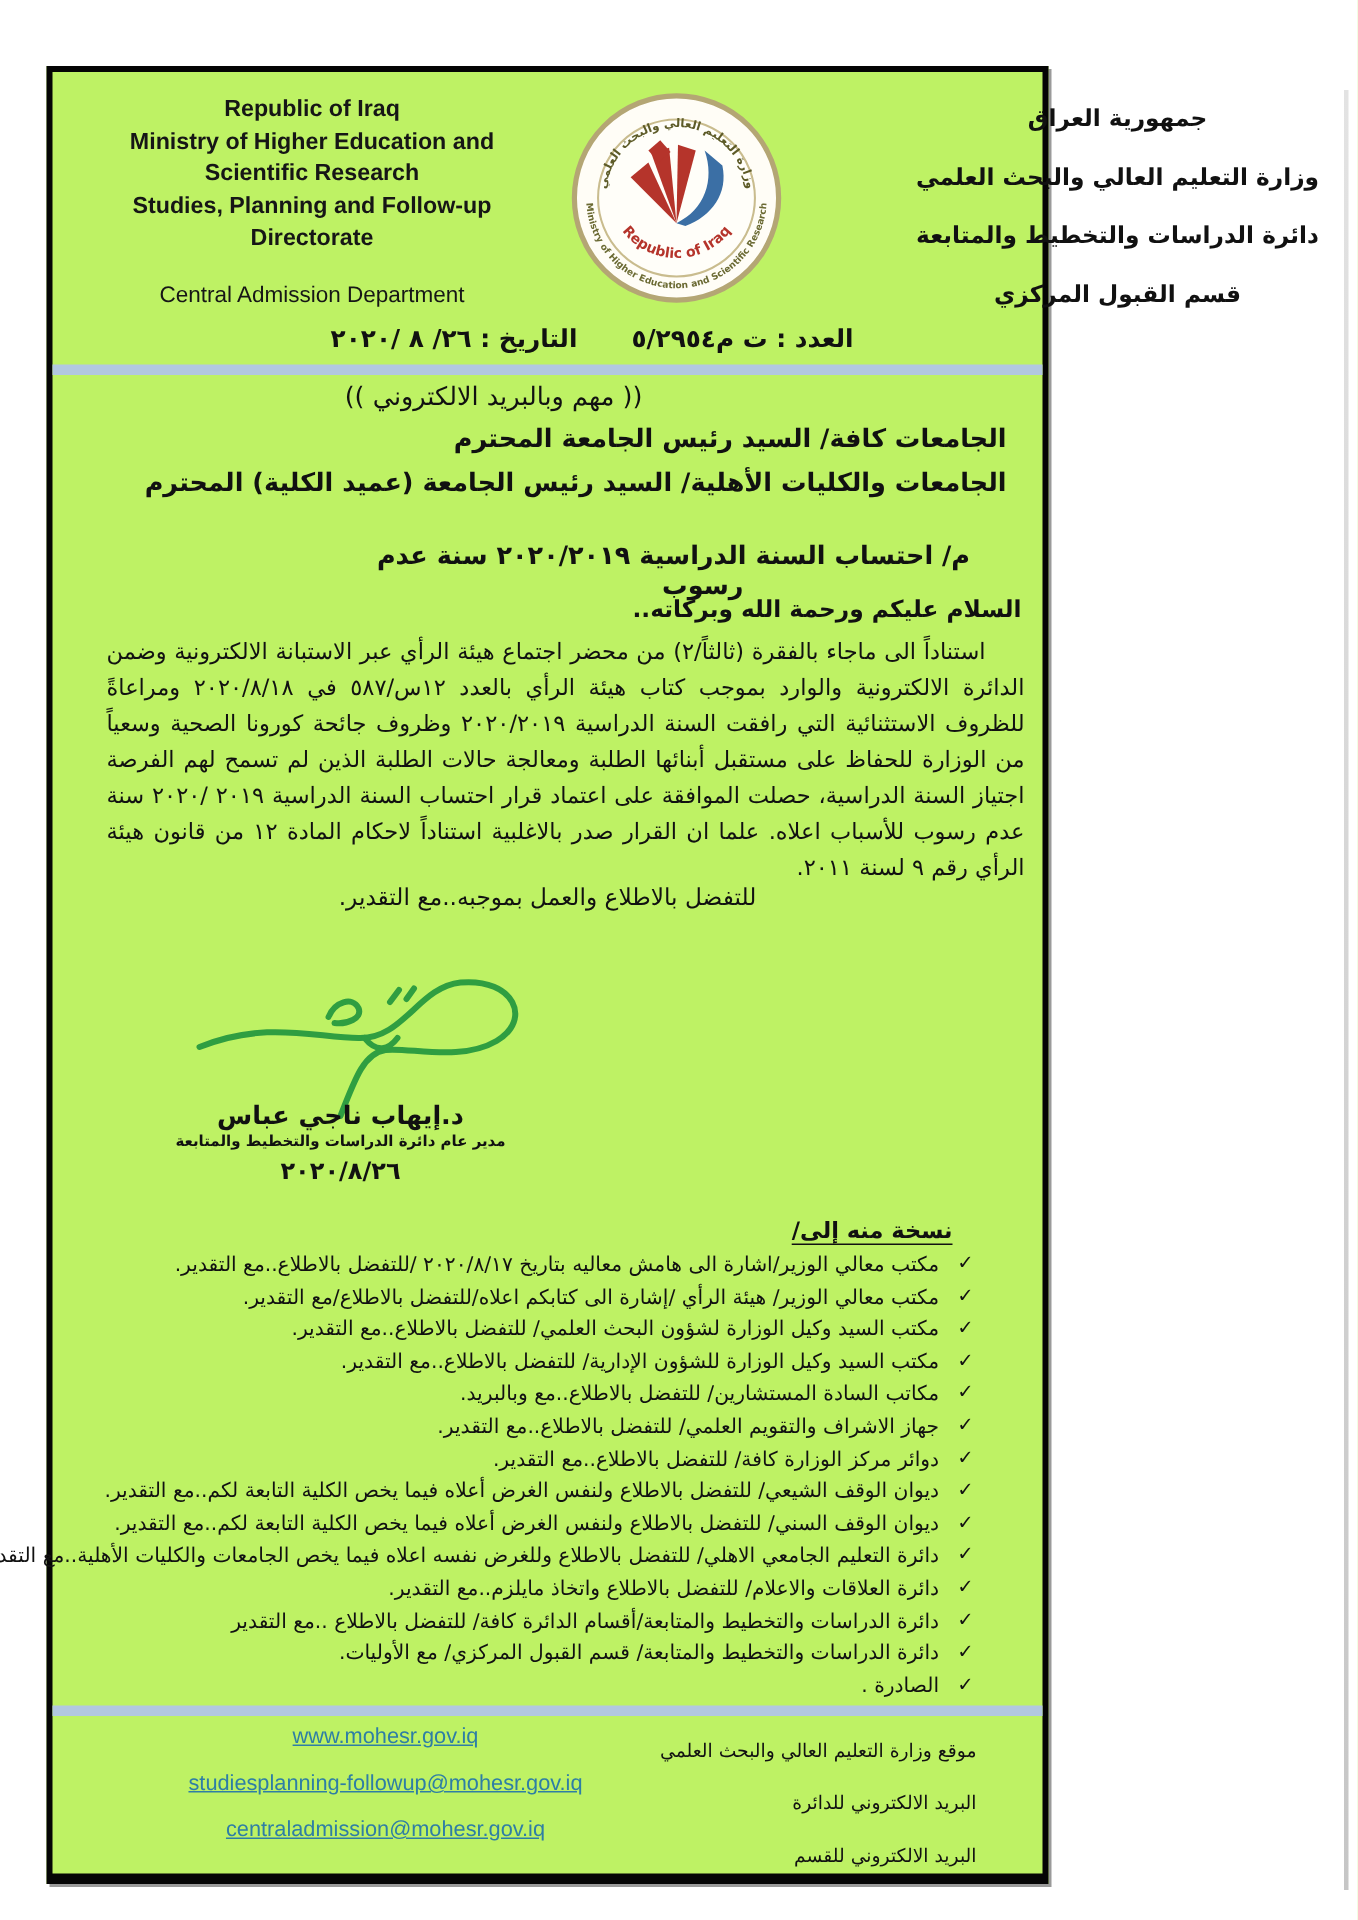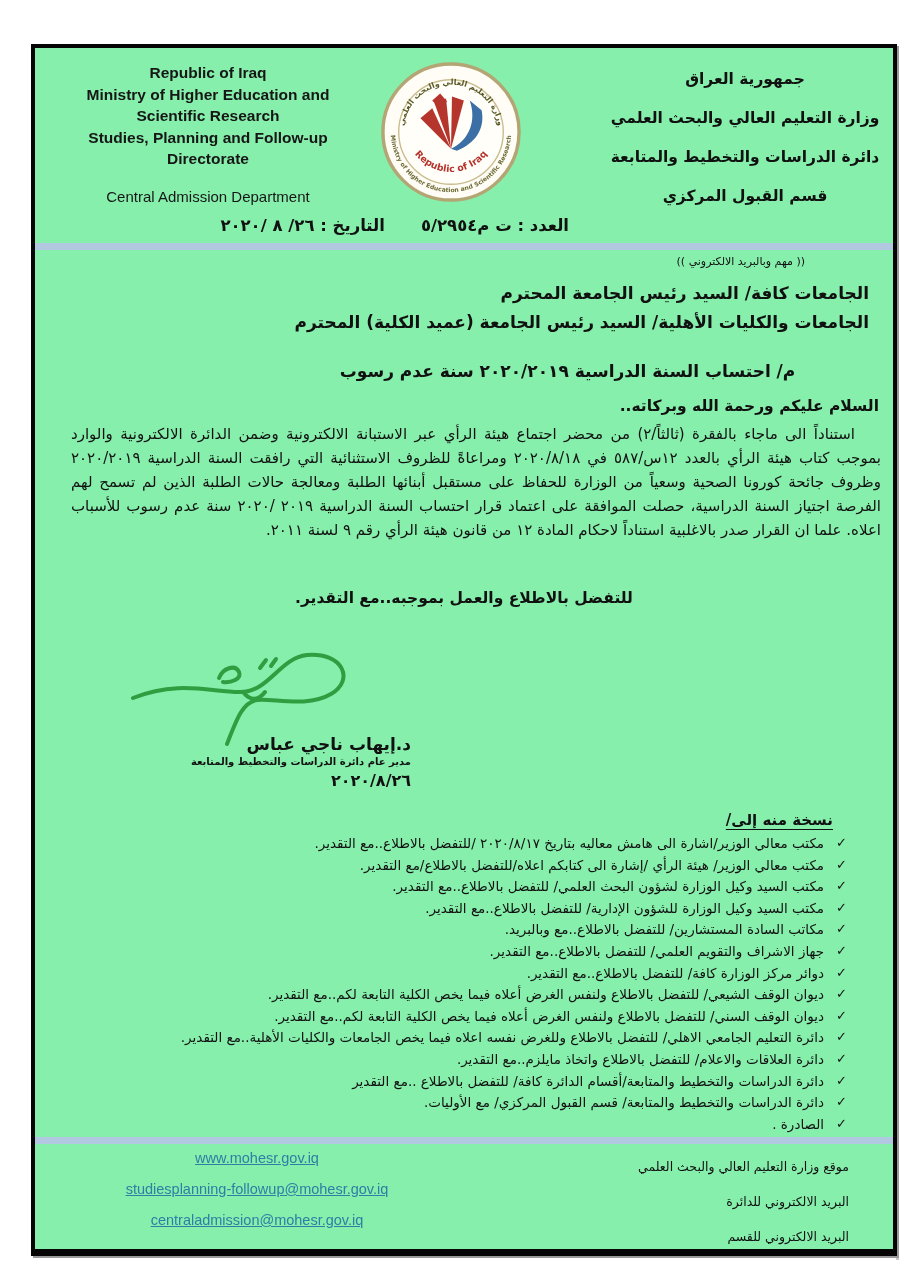--- a/index.html
+++ b/index.html
@@ -1,52 +1,52 @@
 <!DOCTYPE html>
 <html><head>
 <meta charset="utf-8">
 <style>
   html,body{margin:0;padding:0;background:#ffffff;}
   .sheet{position:relative;width:905px;height:1280px;background:#fff;overflow:hidden;
          font-family:"DejaVu Sans",sans-serif;color:#111;}
-  .frame{position:absolute;left:31px;top:44px;width:866px;height:1212px;box-sizing:border-box;
-         border:4px solid #050505;border-bottom-width:7px;background:#86efac;
+  .frame{position:absolute;left:31px;top:44px;width:668px;height:1212px;box-sizing:border-box;
+         border:4px solid #050505;border-bottom-width:7px;background:#bef264;
          box-shadow:2px 2px 0 #9a9a9a;}
   .edge-right{position:absolute;right:6px;top:60px;bottom:20px;width:3px;
          background:linear-gradient(#e3e3e3,#c6c6c6);}
   
   .hdr-en{position:absolute;left:12px;top:14px;width:322px;text-align:center;
           font-family:"Liberation Sans",sans-serif;font-weight:bold;
           font-size:15.5px;line-height:21.5px;color:#161616;}
   .hdr-en .dept{font-weight:normal;font-size:15px;margin-top:16px;}
   .logo{position:absolute;left:342px;top:4px;width:148px;height:158px;}
   .hdr-ar{position:absolute;left:560px;top:12px;width:300px;text-align:center;direction:rtl;
           font-weight:bold;font-size:15.5px;line-height:39px;}
   
   .numline{position:absolute;left:6px;top:168px;width:528px;direction:rtl;display:flex;
            justify-content:flex-start;gap:36px;font-weight:bold;font-size:16.5px;}
   .band{position:absolute;left:0;right:0;height:7px;background:#b2c8e0;}
   .band1{top:195px;}
   .band2{top:1089px;}
   
-  .ebnote{position:absolute;left:0;right:88px;top:207px;direction:rtl;
-          font-size:11px;}
+  .ebnote{position:absolute;left:0;right:72px;top:207px;text-align:center;direction:rtl;
+          font-size:17px;}
   .addr{position:absolute;right:24px;top:231px;direction:rtl;text-align:right;
         font-weight:bold;font-size:17px;line-height:29px;}
   .subject{position:absolute;left:170px;right:2px;top:313px;direction:rtl;text-align:center;
            font-weight:bold;font-size:17px;}
   .subject span{text-underline-offset:5px;margin-left:39px;}
   .salut{position:absolute;right:14px;top:349px;direction:rtl;font-weight:bold;font-size:15.5px;}
   .bodytext{position:absolute;left:12px;right:12px;top:374px;direction:rtl;text-align:justify;
             font-size:15px;line-height:24px;text-indent:26px;margin-left:24px;}
   .closing{position:absolute;left:0;right:0;top:541px;direction:rtl;text-align:center;
-           font-weight:bold;font-size:15.5px;}
+           font-weight:normal;font-size:15.5px;}
   
   .sig-svg{position:absolute;left:88px;top:592px;}
-  .sigblock{position:absolute;left:8px;top:686px;width:368px;direction:rtl;
+  .sigblock{position:absolute;left:8px;top:686px;width:368px;text-align:center;direction:rtl;
             font-weight:bold;}
   .sigblock .name{font-size:17px;}
   .sigblock .title{font-size:10px;margin-top:2px;}
   .sigblock .date{font-size:16px;margin-top:4px;}
   
   .cc{position:absolute;right:46px;left:8px;top:753px;direction:rtl;}
   .cc-title{font-weight:bold;font-size:15px;text-decoration:underline;text-underline-offset:4px;
             margin:10px 14px 4px 0;width:fit-content;}
   .cc-item{font-size:13.5px;line-height:20.6px;white-space:nowrap;}
   .cc-item .chk{display:inline-block;margin-left:12px;font-size:13px;transform:translateY(-1px);}

